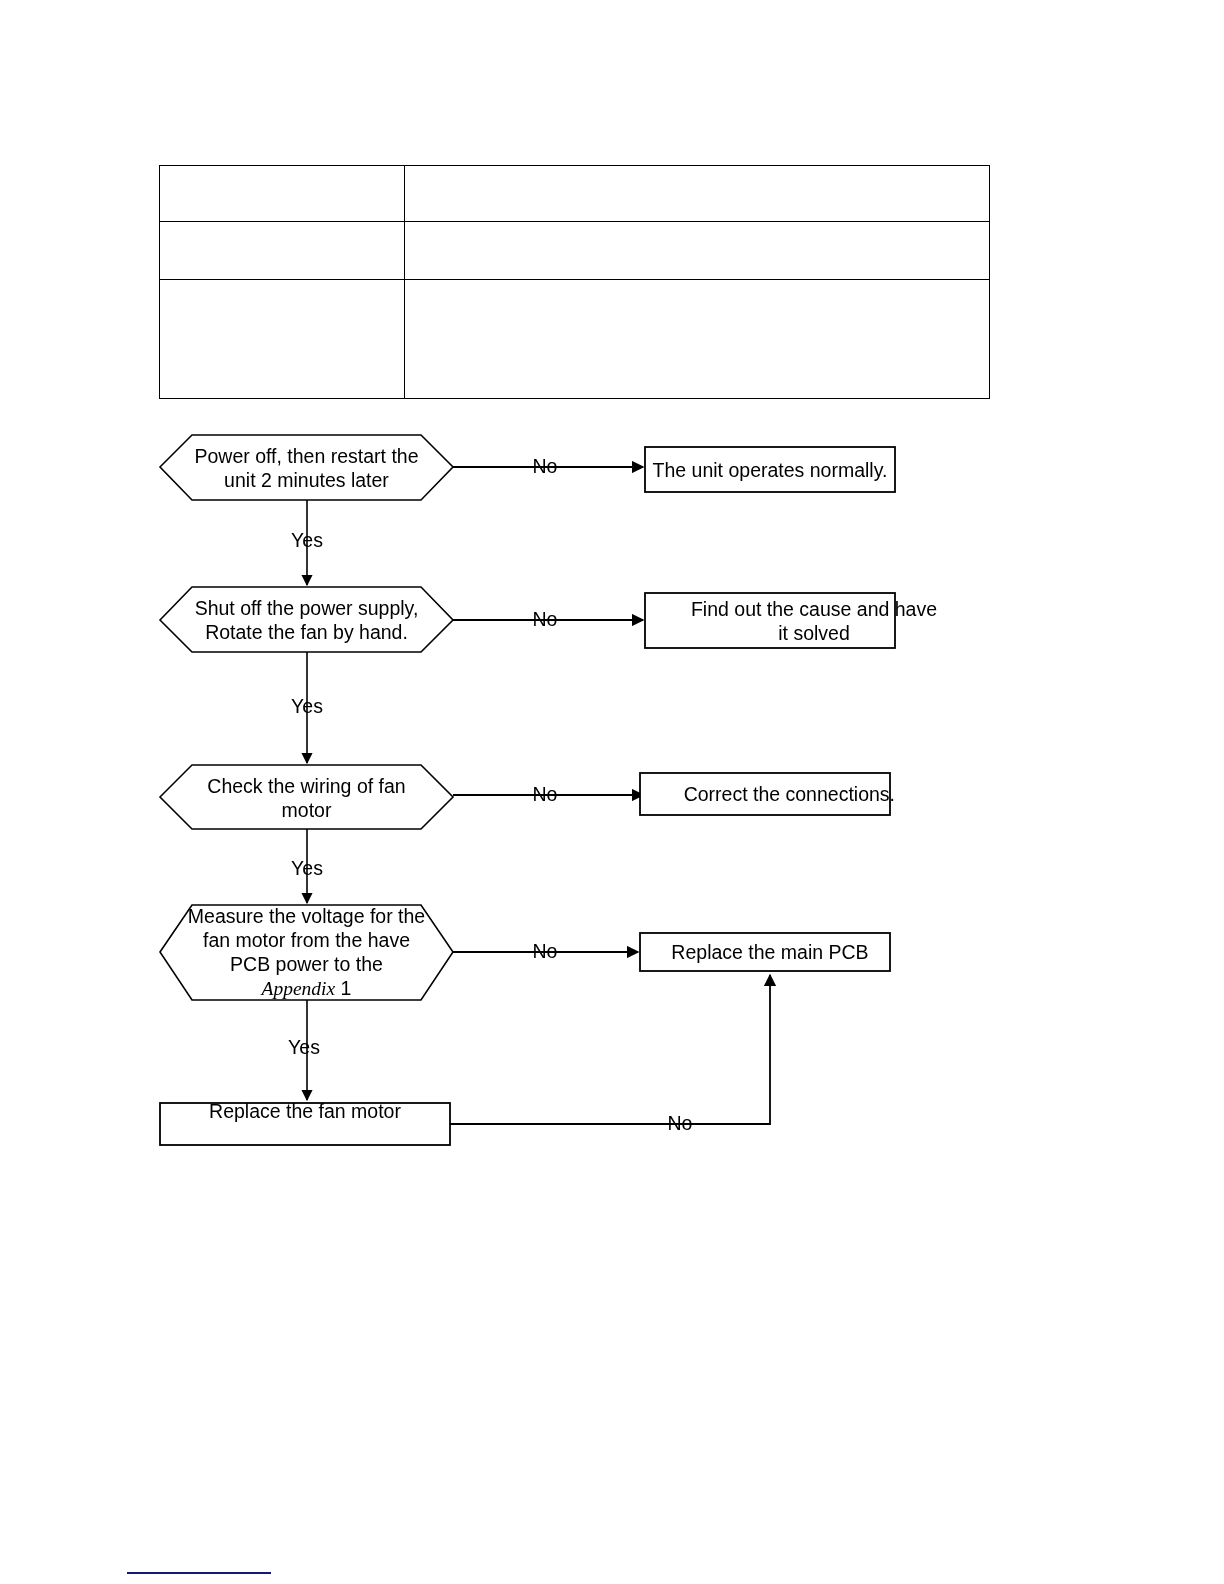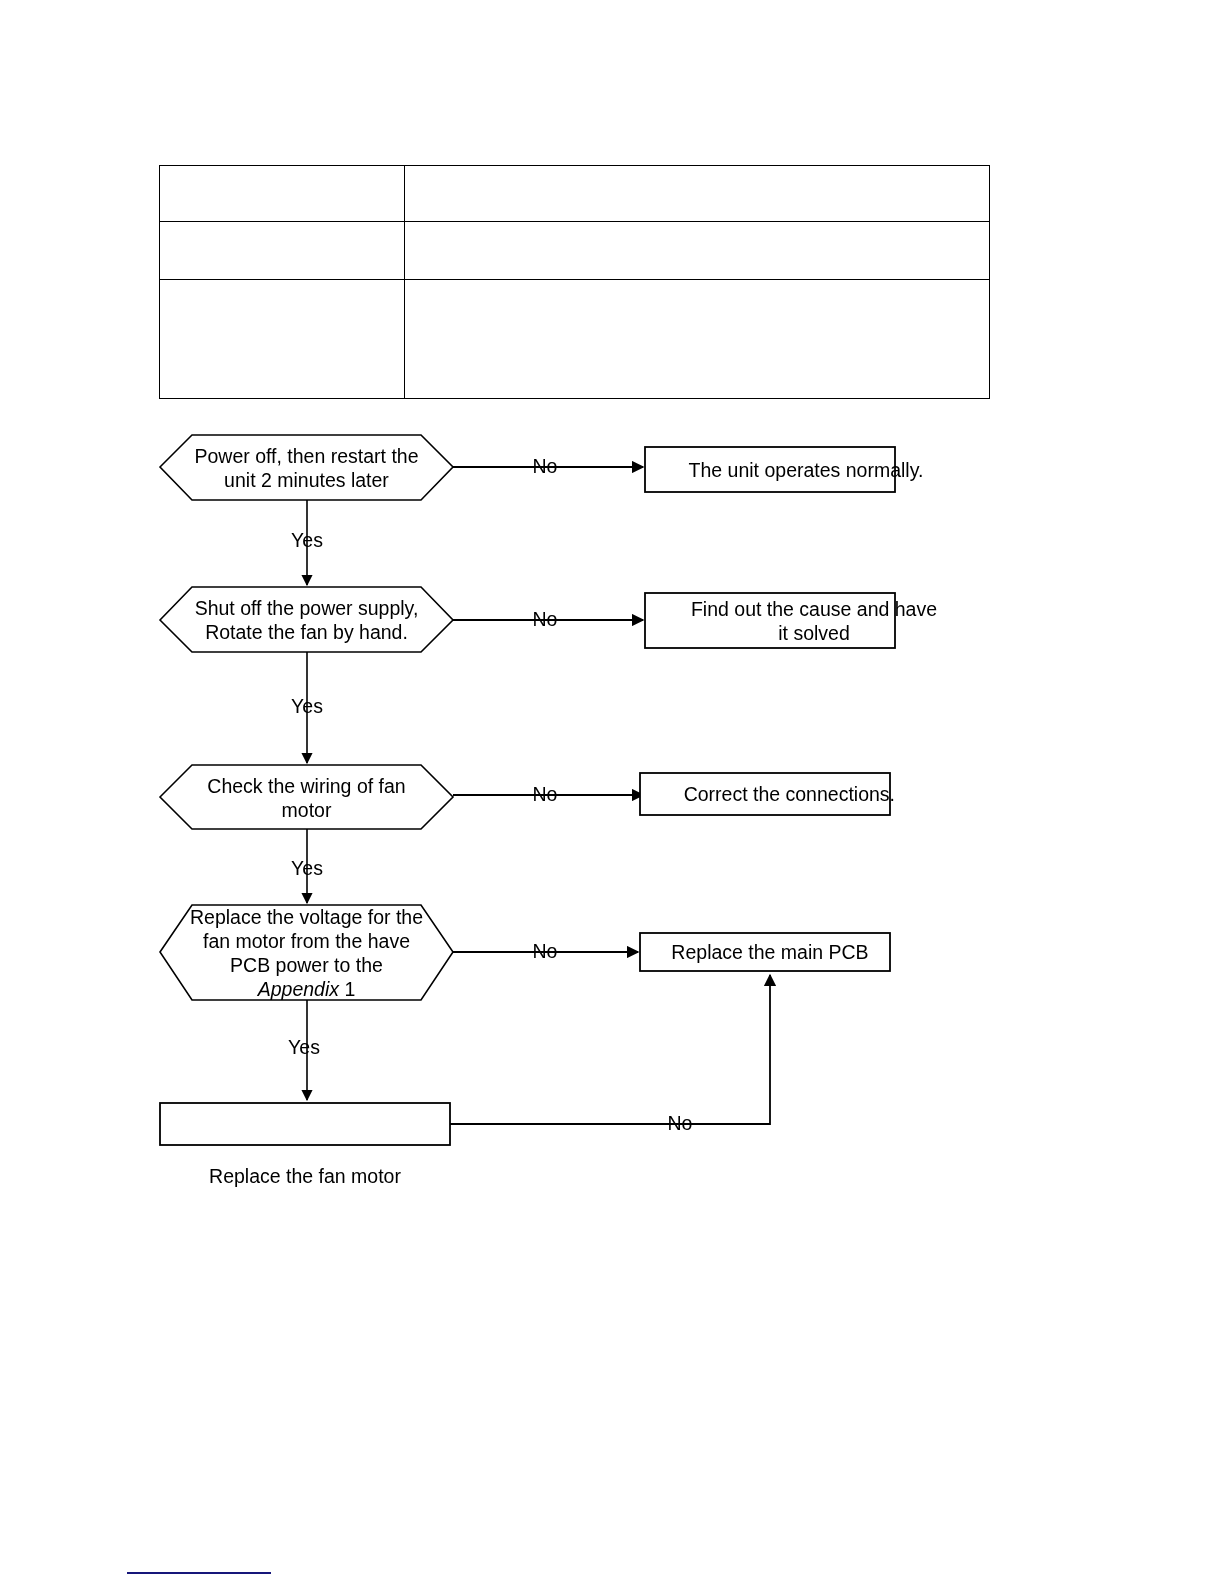--- a/index.html
+++ b/index.html
@@ -50,34 +50,34 @@
     text-align: center;
     font-size: 19.5px;
     line-height: 24px;
     color: #000;
     display: flex;
     flex-direction: column;
     align-items: center;
     justify-content: center;
   }
   .node-text span { display: block; white-space: nowrap; }
-  .ital { font-style: italic; }
+  .ital { font-style: italic; font-family: Liberation Serif, serif; }
 
   
   #dec1-text { left: 175px; top: 435px;  width: 263px; height: 65px; }
   #dec2-text { left: 175px; top: 587px;  width: 263px; height: 65px; }
   #dec3-text { left: 175px; top: 765px;  width: 263px; height: 65px; }
   #dec4-text { left: 175px; top: 905px;  width: 263px; height: 95px; }
 
   
-  #act1-text { left: 645px; top: 447px;  width: 250px; height: 45px; padding-left: 36px; }
+  #act1-text { left: 645px; top: 447px;  width: 250px; height: 45px; }
   #act2-text { left: 645px; top: 593px;  width: 250px; height: 55px; margin-left: 44px; }
   #act3-text { left: 645px; top: 773px;  width: 250px; height: 42px; align-items: flex-end; }
   #act4-text { left: 645px; top: 933px;  width: 250px; height: 38px; }
-  #act5-text { left: 160px; top: 1162px; width: 290px; height: 28px; align-items: center; }
+  #act5-text { left: 160px; top: 1097px; width: 290px; height: 28px; align-items: center; }
 
   
   .edge-label {
     position: absolute;
     font-size: 19.5px;
     line-height: 22px;
     color: #000;
     text-align: center;
     white-space: nowrap;
   }
@@ -175,21 +175,21 @@
   <span>Shut off the power supply,</span>
   <span>Rotate the fan by hand.</span>
 </div>
 
 <div class="node-text" id="dec3-text">
   <span>Check the wiring of fan</span>
   <span>motor</span>
 </div>
 
 <div class="node-text" id="dec4-text">
-  <span>Replace the voltage for the</span>
+  <span>Measure the voltage for the</span>
   <span>fan motor from the have</span>
   <span>PCB power to the</span>
   <span><i class="ital">Appendix</i> <b style="font-weight:normal">1</b></span>
 </div>
 
 <div class="node-text" id="act1-text">
   <span>The unit operates normally.</span>
 </div>
 
 <div class="node-text" id="act2-text">

